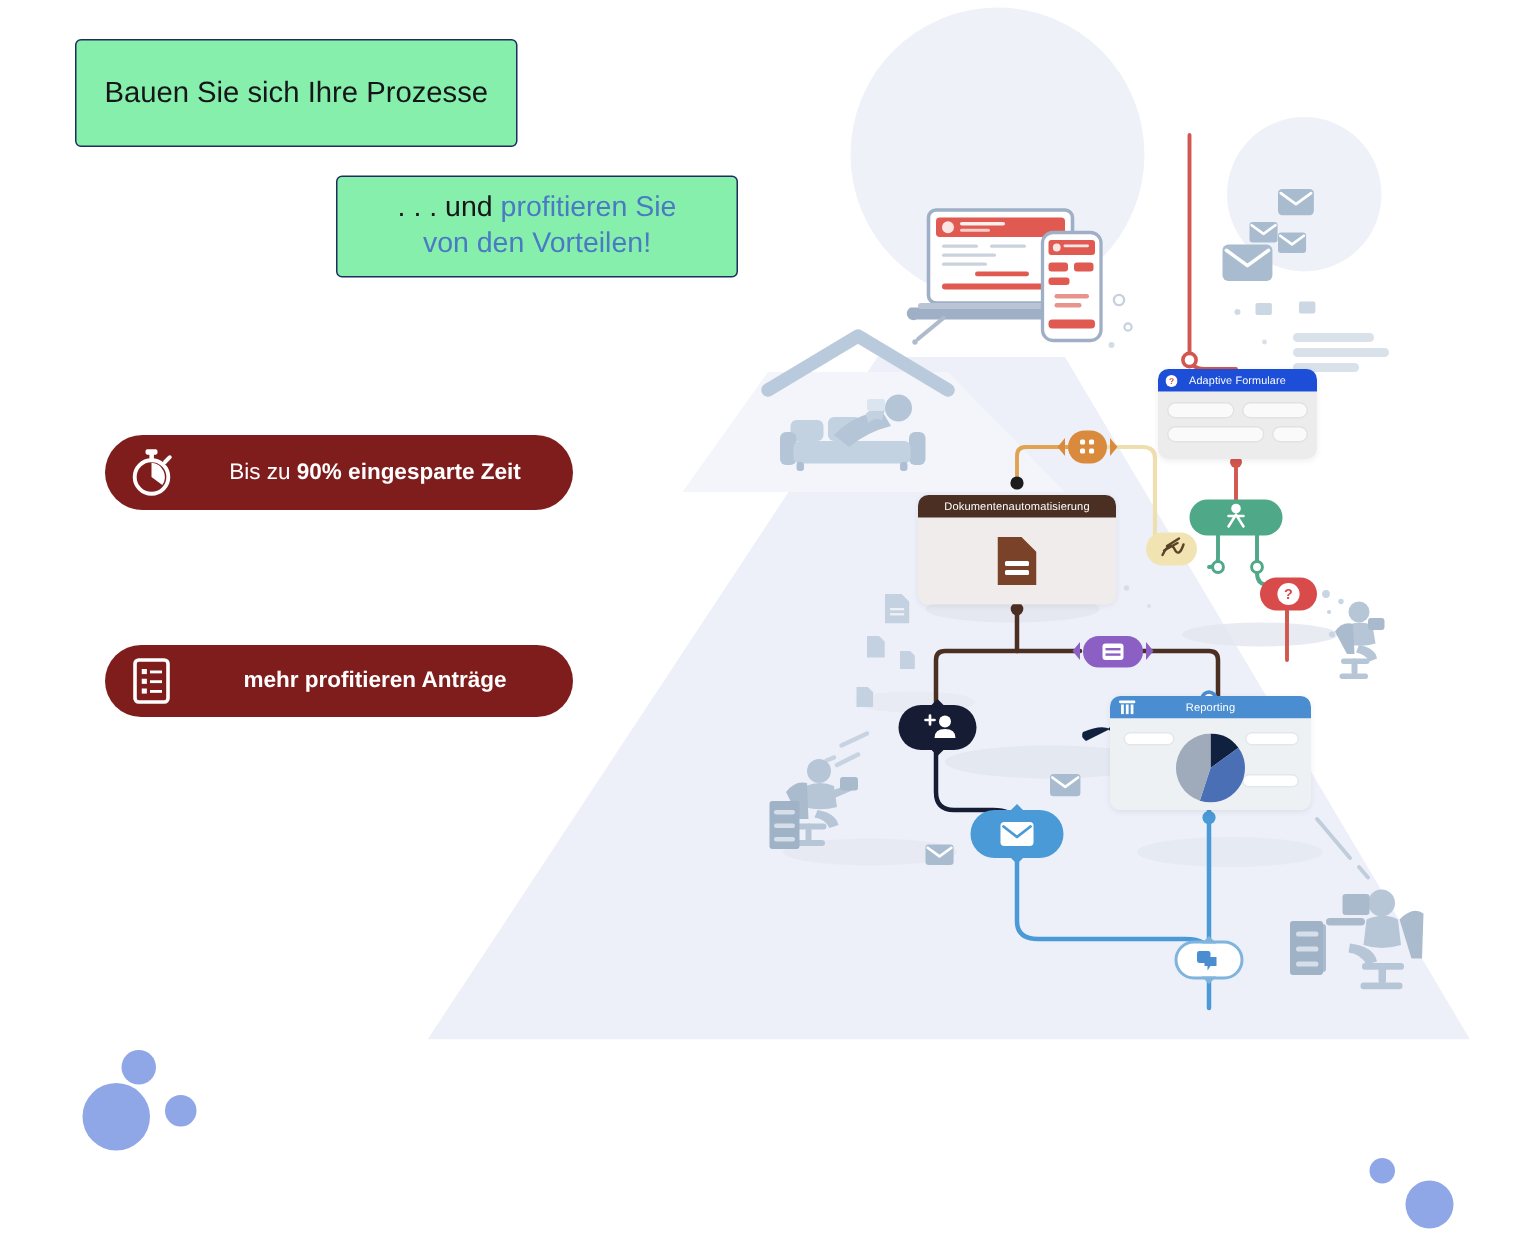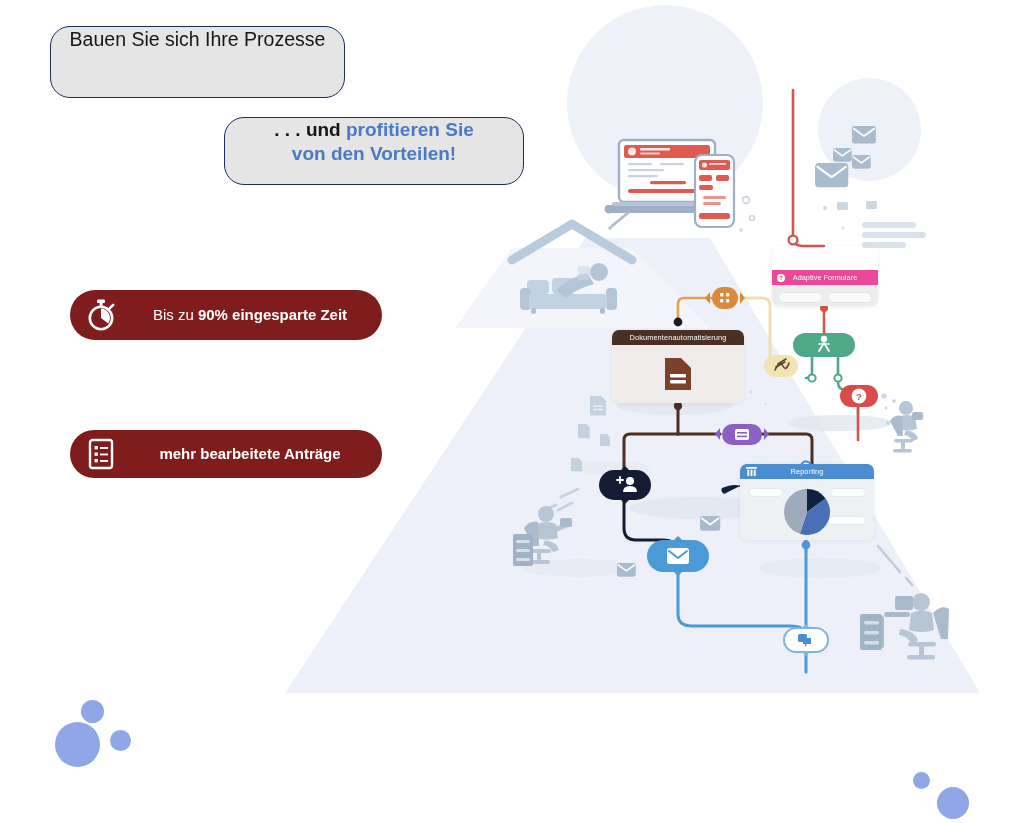--- a/index.html
+++ b/index.html
@@ -8,29 +8,29 @@
     background: #ffffff;
     font-family: "Liberation Sans", sans-serif;
     overflow: hidden;
   }
   #stage { position: relative; width: 1024px; height: 823px; background: #fff; }
 
   
   .bubble {
     position: absolute;
     border: 1.6px solid #1c2d5e;
-    border-radius: 20px;
-    background: #e5e5e5;
-    display: flex; align-items: flex-start; justify-content: center;
+    border-radius: 4px;
+    background: #86efac;
+    display: flex; align-items: center; justify-content: center;
     text-align: center;
     line-height: 1.24;
     z-index: 40;
   }
   #bubble1 { left: 50px; top: 26px; width: 295px; height: 72px; font-size: 19.5px; color: #16161a; font-weight: 400; }
-  #bubble2 { left: 224px; top: 117px; width: 300px; height: 68px; font-size: 19px; color: #16161a; font-weight: 700; }
+  #bubble2 { left: 224px; top: 117px; width: 268px; height: 68px; font-size: 19px; color: #16161a; font-weight: 400; }
   .accent { color: #4a7ac4; }
   .bubble .txt { padding: 0 10px; }
 
   
   .pill {
     position: absolute;
     background: #7f1d1d;
     border-radius: 28px;
     display: flex; align-items: center;
     color: #fff;
@@ -64,21 +64,21 @@
     z-index: 20;
   }
   .card .card-head {
     height: 15px; display: flex; align-items: center;
     font-size: 7.2px; color: #fff; letter-spacing: .1px;
     position: relative; justify-content: center;
   }
   .card .card-body { background: #ececed; }
 
   #card-forms { left: 772px; top: 246px; width: 106px; height: 60px; box-shadow: 0 1px 4px rgba(0,0,0,.07); }
-  #card-forms .card-head { background: #ec4899; margin-top: 24px; }
+  #card-forms .card-head { background: #1d4ed8; }
   #card-forms .card-body { height: 45px; background: #ececec; padding: 7px 6px; }
   .ffrow { display: flex; gap: 5px; margin-bottom: 5px; }
   .ffield { height: 11px; border-radius: 6px; background: #fafafa; border: 1px solid #e2e2e2;
             flex: 1; filter: blur(.35px); }
   .ffield.sm { flex: 0 0 24px; }
 
   #card-doc { left: 612px; top: 330px; width: 132px; height: 73px; box-shadow: 0 1px 4px rgba(0,0,0,.07); }
   #card-doc .card-head { background: #4b2f23; font-size: 7.4px; }
   #card-doc .card-body { height: 58px; background: #efeceb; display:flex; align-items:center; justify-content:center; }
 
@@ -494,21 +494,21 @@
       <svg width="28" height="32" viewBox="0 0 28 32">
         <rect x="3" y="2" width="22" height="28" rx="2.5" fill="none" stroke="#fff" stroke-width="2.4"></rect>
         <rect x="7.5" y="8" width="3.4" height="3.4" fill="#fff"></rect>
         <rect x="7.5" y="14.5" width="3.4" height="3.4" fill="#fff"></rect>
         <rect x="7.5" y="21" width="3.4" height="3.4" fill="#fff"></rect>
         <rect x="13" y="9" width="8" height="1.9" fill="#fff"></rect>
         <rect x="13" y="15.5" width="8" height="1.9" fill="#fff"></rect>
         <rect x="13" y="22" width="8" height="1.9" fill="#fff"></rect>
       </svg>
     </div>
-    <div class="p-label">mehr bearbeitete Anträge</div>
+    <div class="p-label">mehr profitieren Anträge</div>
   </div>
 
   <div class="dotblue" style="left:55px;  top:722px; width:45px; height:45px;"></div>
   <div class="dotblue" style="left:81px;  top:700px; width:23px; height:23px;"></div>
   <div class="dotblue" style="left:110px; top:730px; width:21px; height:21px;"></div>
   <div class="dotblue" style="left:937px; top:787px; width:32px; height:32px;"></div>
   <div class="dotblue" style="left:913px; top:772px; width:17px; height:17px;"></div>
 
 </div>
 

